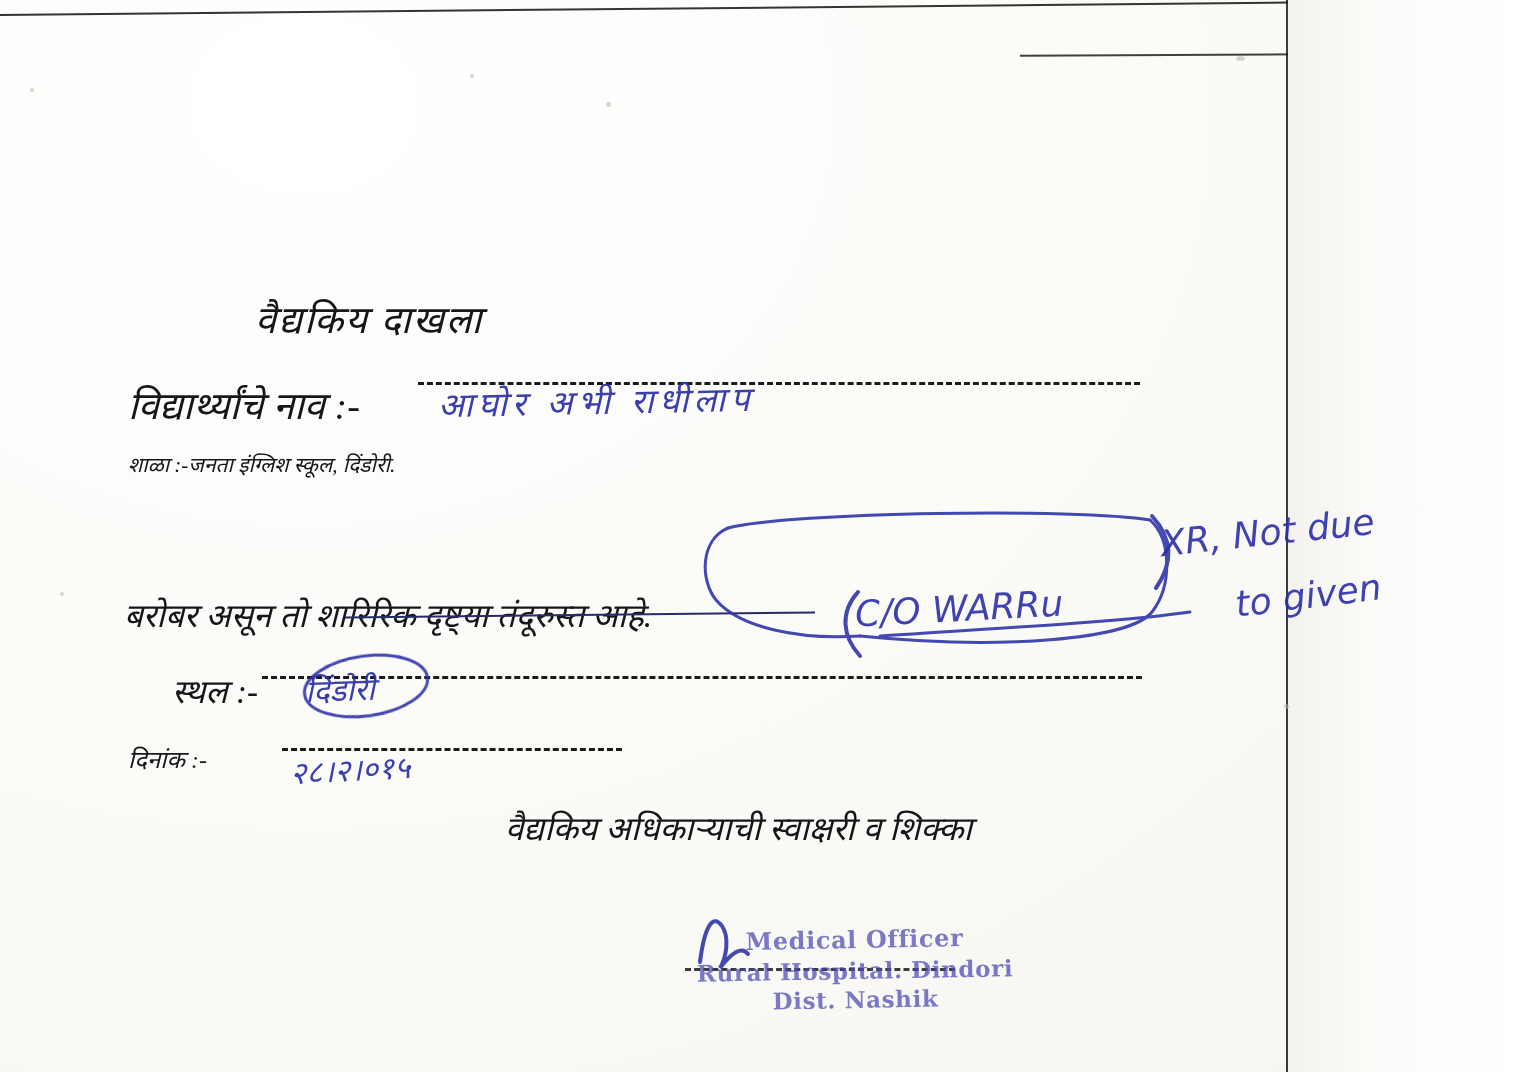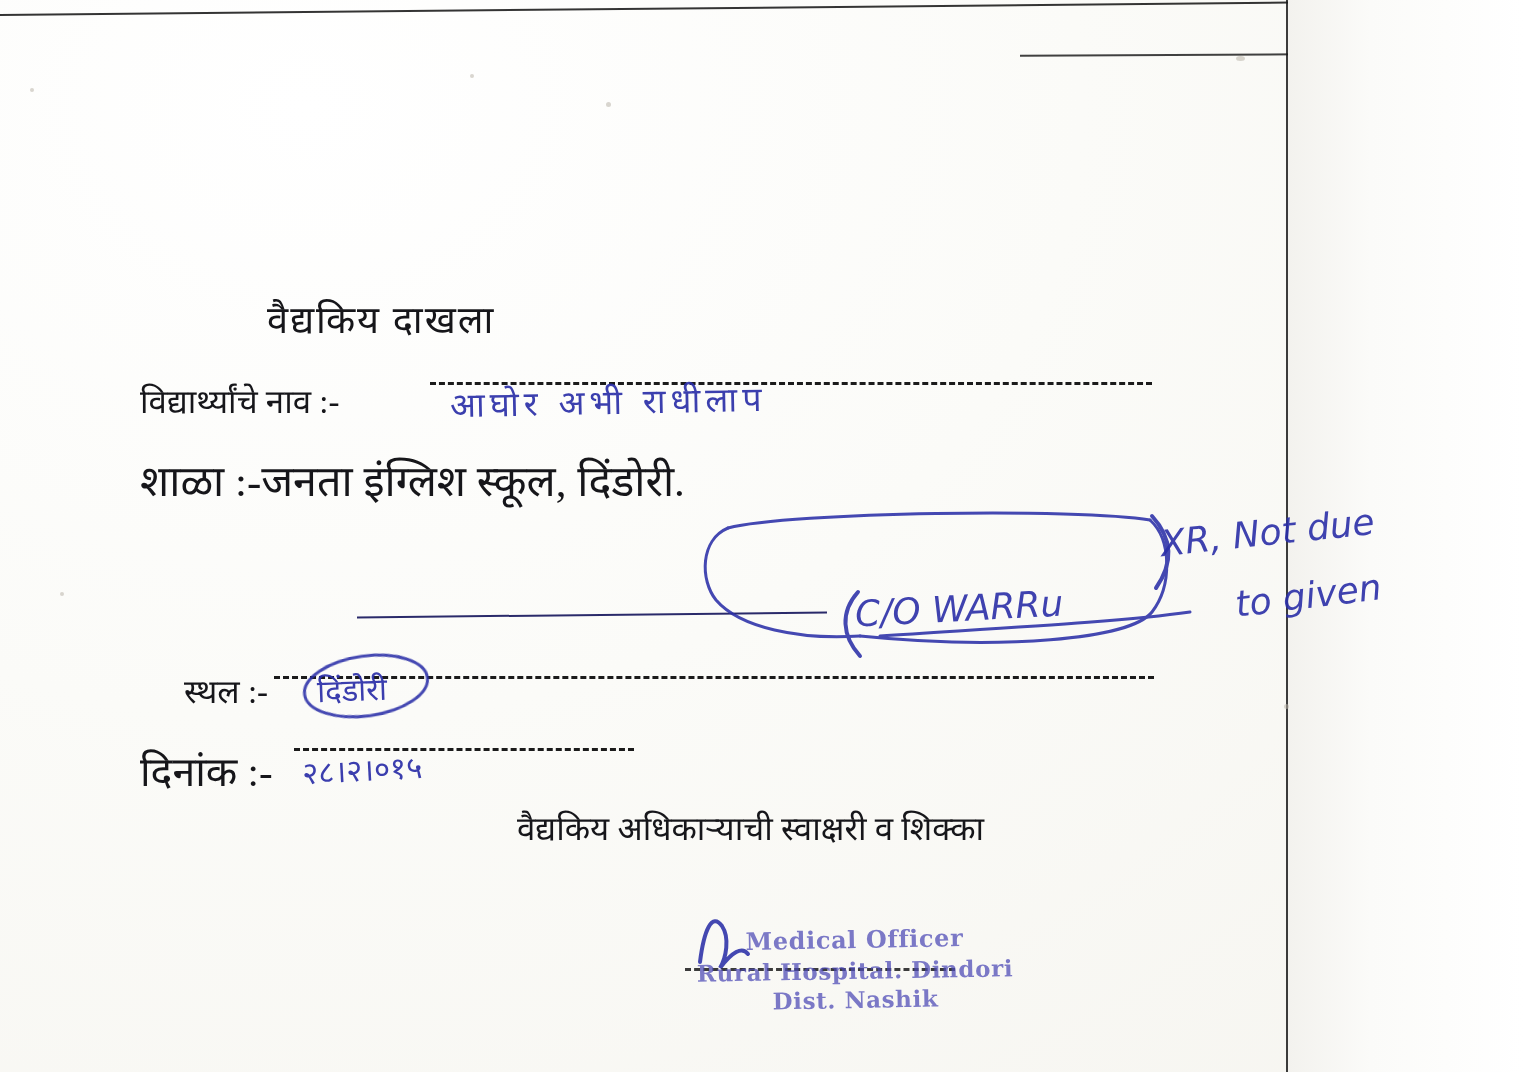--- a/index.html
+++ b/index.html
@@ -66,42 +66,43 @@
   .speck {
     position: absolute;
     background: #b9b4aa;
     border-radius: 50%;
     opacity: .55;
   }
 
   
   .doc {
     position: absolute;
-    left: 12px; top: 0;
+    left: 0; top: 0;
     width: 1290px;
     height: 1072px;
+    font-style: italic;
   }
   .pr {
     position: absolute;
     color: #16161a;
     font-family: "Liberation Serif", serif;
     white-space: nowrap;
   }
   .title {
     left: 255px;
     top: 292px;
     font-size: 38px;
     letter-spacing: 2px;
   }
-  .line-name   { left: 128px; top: 378px; font-size: 33px; }
-  .line-school { left: 128px; top: 450px; font-size: 43px; }
+  .line-name   { left: 128px; top: 378px; font-size: 38px; }
+  .line-school { left: 128px; top: 450px; font-size: 21px; }
   .line-body1  { left: 124px; top: 520px; font-size: 33px; }
   .line-body2  { left: 124px; top: 592px; font-size: 33px; }
   .line-place  { left: 128px; top: 668px; font-size: 33px; margin-left: 44px; }
-  .line-date   { left: 128px; top: 742px; font-size: 41px; }
+  .line-date   { left: 128px; top: 742px; font-size: 24px; }
   .line-sign   { left: 505px; top: 805px; font-size: 33px; }
 
   
   .dash {
     position: absolute;
     height: 0;
     border-top: 3px dashed #1b1b1b;
   }
   .dash-name  { left: 418px; top: 382px; width: 722px; }
   .dash-place { left: 262px; top: 676px; width: 880px; }
@@ -221,20 +222,21 @@
   <div class="doc">
 
     <div class="pr title">वैद्यकिय  दाखला</div>
 
     <div class="pr line-name">विद्यार्थ्यांचे नाव :-</div>
     <div class="dash dash-name"></div>
     <div class="hw hw-name">आघोर अभी राधीलाप</div>
 
     <div class="pr line-school"><span>शाळा :-</span><span>जनता इंग्लिश स्कूल, दिंडोरी.</span></div>
 
+    <div class="pr line-body2">बरोबर असून तो शारिरिक दृष्ट्या तंदूरुस्त आहे.</div>
     <div class="strike strike-1"></div>
 
     <div class="pr line-place">स्थल :-</div>
     <div class="dash dash-place"></div>
     <div class="hw hw-place">दिंडोरी</div>
 
     <div class="pr line-date">दिनांक :-</div>
     <div class="dash dash-date"></div>
     <div class="hw hw-date">२८।२।०१५</div>
 

